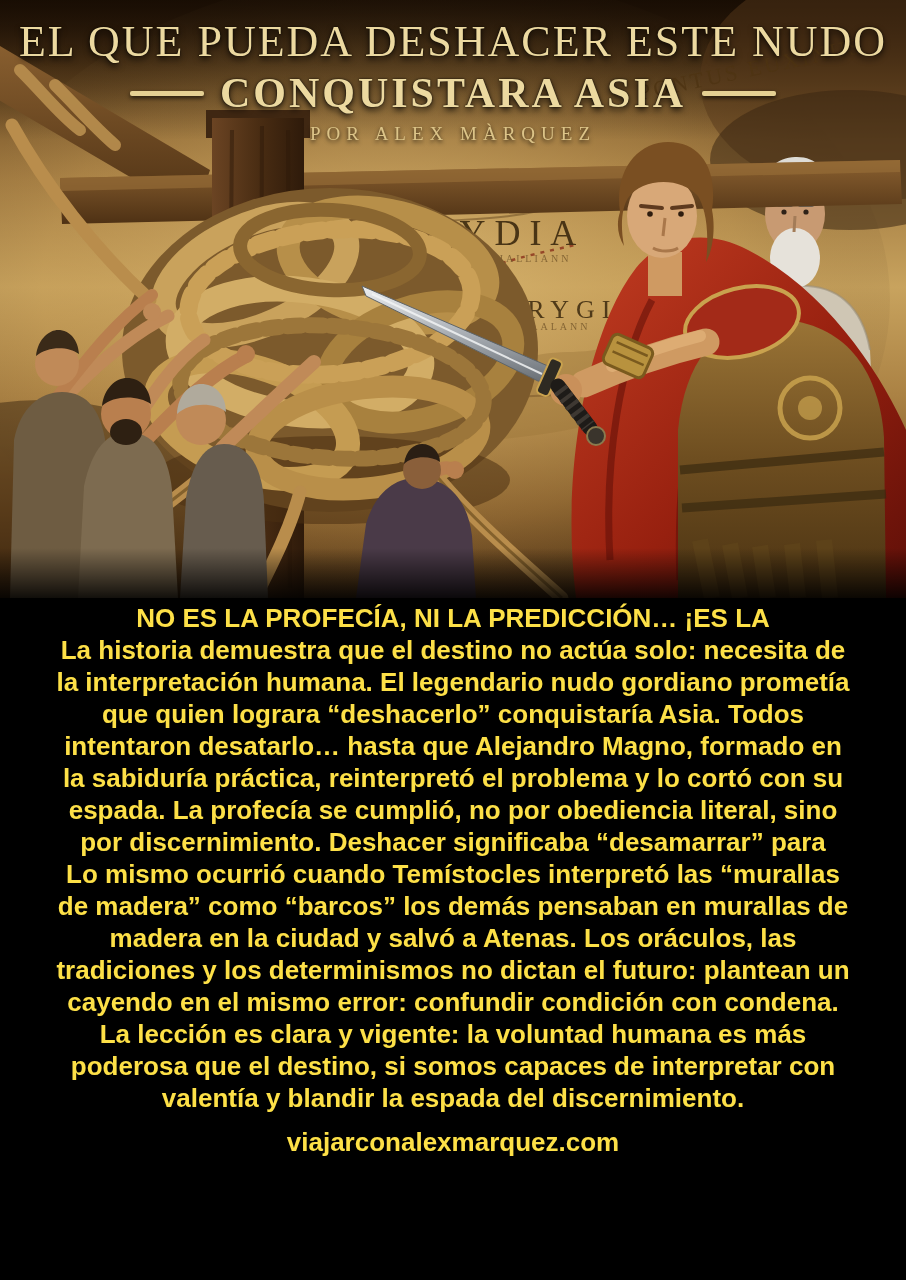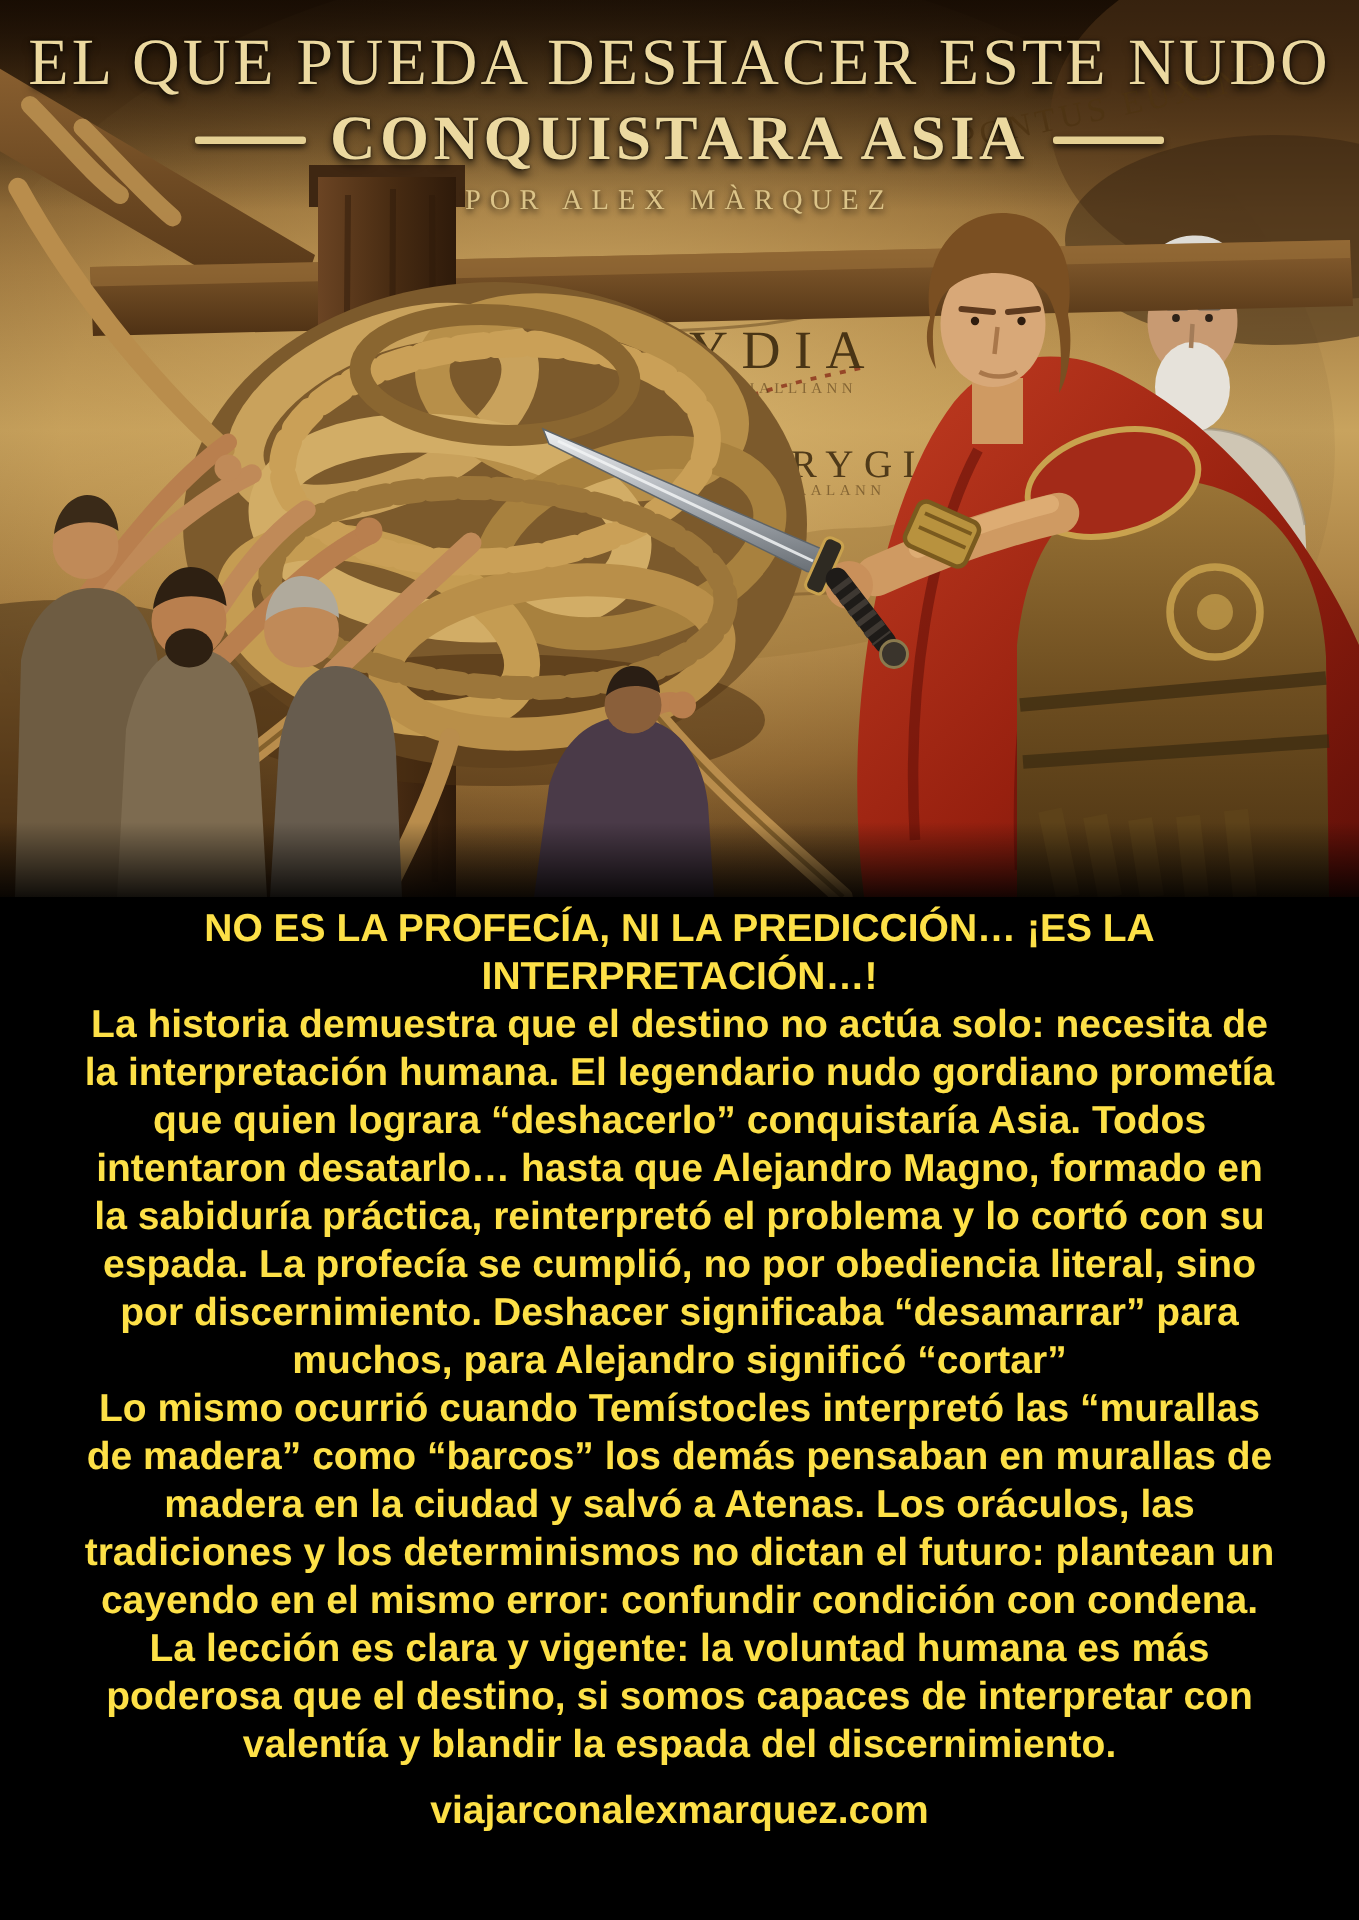--- a/index.html
+++ b/index.html
@@ -270,31 +270,29 @@
         <span class="title2">CONQUISTARA ASIA</span>
         <span class="rule"></span>
       </div>
       <div class="byline">POR ALEX MÀRQUEZ</div>
     </div>
   </div>
 
   <div class="article">
     <h1 class="heading">
         <div>NO ES LA PROFECÍA, NI LA PREDICCIÓN… ¡ES LA</div>
-        <div>INTERPRETACIÓN…!</div>
       </h1>
     <div class="bodytext">
         <div>La historia demuestra que el destino no actúa solo: necesita de</div>
         <div>la interpretación humana. El legendario nudo gordiano prometía</div>
         <div>que quien lograra “deshacerlo” conquistaría Asia. Todos</div>
         <div>intentaron desatarlo… hasta que Alejandro Magno, formado en</div>
         <div>la sabiduría práctica, reinterpretó el problema y lo cortó con su</div>
         <div>espada. La profecía se cumplió, no por obediencia literal, sino</div>
         <div>por discernimiento. Deshacer significaba “desamarrar” para</div>
-        <div>muchos, para Alejandro significó “cortar”</div>
         <div>Lo mismo ocurrió cuando Temístocles interpretó las “murallas</div>
         <div>de madera” como “barcos” los demás pensaban en murallas de</div>
         <div>madera en la ciudad y salvó a Atenas. Los oráculos, las</div>
         <div>tradiciones y los determinismos no dictan el futuro: plantean un</div>
         <div>cayendo en el mismo error: confundir condición con condena.</div>
         <div>La lección es clara y vigente: la voluntad humana es más</div>
         <div>poderosa que el destino, si somos capaces de interpretar con</div>
         <div>valentía y blandir la espada del discernimiento.</div>
       </div>
     <div class="sitefooter">viajarconalexmarquez.com</div>

